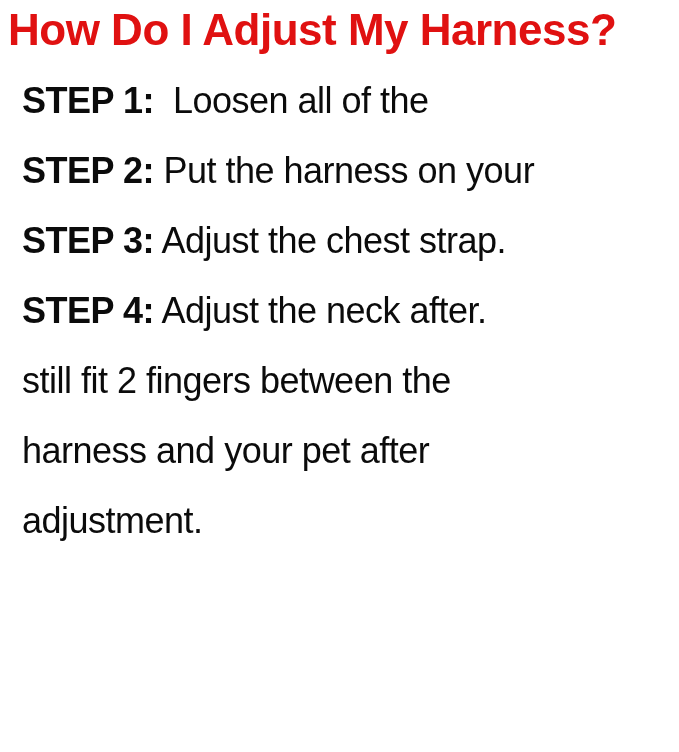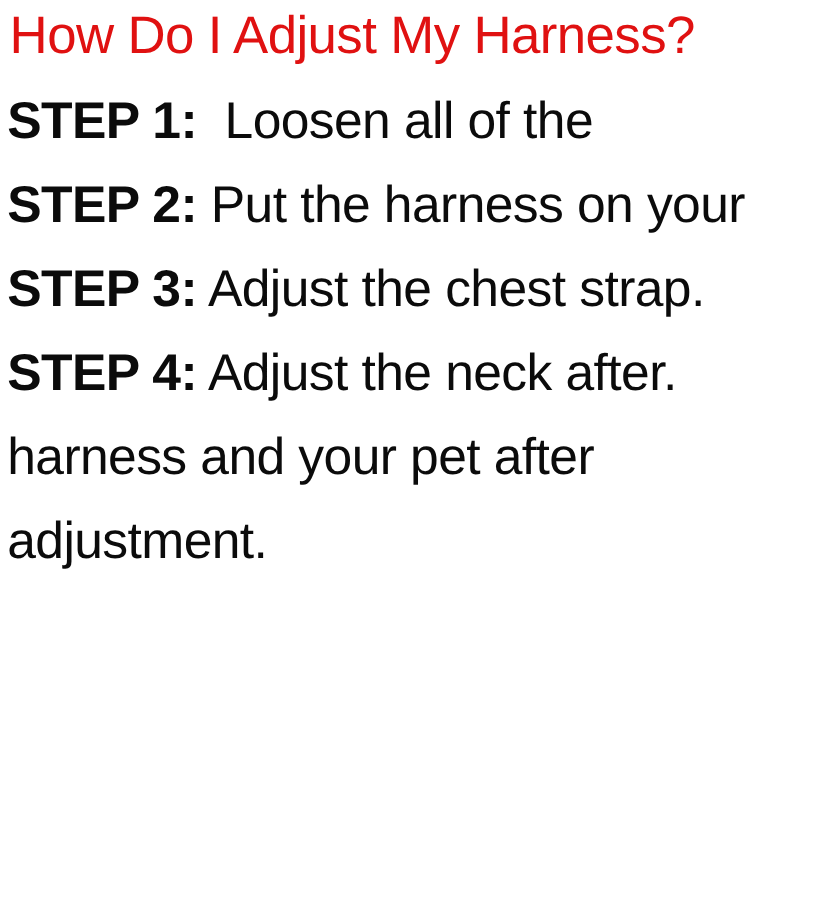--- a/index.html
+++ b/index.html
@@ -16,47 +16,49 @@
     background: #ffffff;
     font-family: "Liberation Sans", sans-serif;
     color: #0b0b0b;
     box-sizing: border-box;
   }
   .title {
     margin: 2px 0 8px 0;
     padding-left: 8px;
     font-size: 44px;
     line-height: 56px;
-    font-weight: 400;
+    font-weight: 700;
     color: #e01111;
     letter-spacing: -0.5px;
     white-space: pre;
   }
   .body-lines {
     padding-left: 6px;
   }
   .line {
     height: 70px;
     line-height: 70px;
-    font-size: 43px;
+    font-size: 36px;
     letter-spacing: -0.5px;
     white-space: pre;
     color: #0b0b0b;
+    margin-left: 16px;
   }
   .line .label {
     font-weight: 700;
   }
 </style>
 </head>
 <body>
 
 <div class="page">
   <div class="title">How Do I Adjust My Harness?</div>
 
   <div class="body-lines">
     <div class="line"><span class="label">STEP 1:</span><span>  Loosen all of the</span></div>
     <div class="line"><span class="label">STEP 2:</span><span> Put the harness on your</span></div>
     <div class="line"><span class="label">STEP 3:</span><span> Adjust the chest strap.</span></div>
     <div class="line"><span class="label">STEP 4:</span><span> Adjust the neck after.</span></div>
+    <div class="line"><span class="label"></span><span>still fit 2 fingers between the</span></div>
     <div class="line"><span class="label"></span><span>harness and your pet after</span></div>
     <div class="line"><span class="label"></span><span>adjustment.</span></div>
   </div>
 </div>
 
 </body></html>

